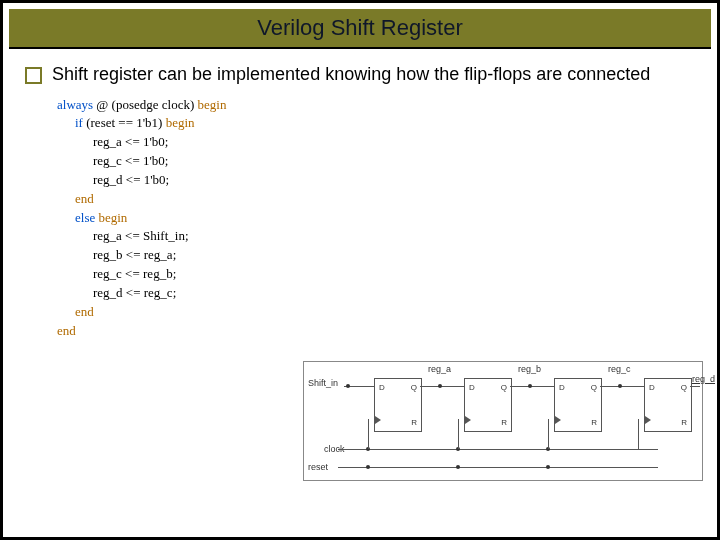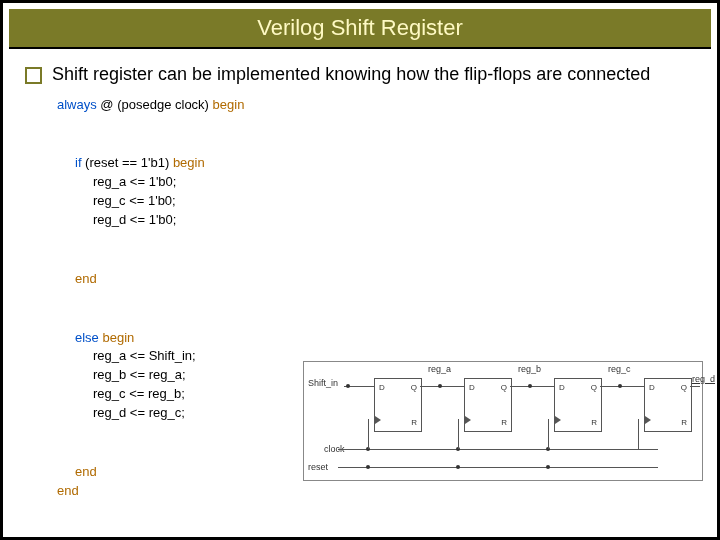--- a/index.html
+++ b/index.html
@@ -25,21 +25,21 @@
     margin: 6px 6px 0 6px;
     height: 38px;
     display: flex;
     align-items: center;
     justify-content: center;
   }
   .title-bar h1 {
     margin: 0;
     font-size: 22px;
     font-weight: normal;
-    color: #fef9c3;
+    color: #0f172a;
     font-family: Arial, sans-serif;
   }
   .content {
     padding: 14px 20px 0 22px;
   }
   .bullet-row {
     display: flex;
     align-items: flex-start;
     gap: 10px;
     margin-bottom: 10px;
@@ -51,28 +51,28 @@
     margin-top: 4px;
     flex: 0 0 auto;
   }
   .bullet-text {
     font-size: 18px;
     color: #000;
     line-height: 1.25;
   }
   .code-block {
     margin: 4px 0 0 32px;
-    font-family: Liberation Sans, sans-serif;
+    font-family: Liberation Serif, serif;
     font-size: 13px;
     line-height: 1.45;
     color: #000;
   }
   .kw1 { color: #0050c8; } 
   .kw2 { color: #b06a00; } 
-  .ind1 { padding-left: 18px; display: inline-block; margin-top: 40px; }
+  .ind1 { padding-left: 18px; display: inline-block; }
   .ind2 { padding-left: 36px; display: inline-block; }
   .diagram {
     position: absolute;
     right: 14px;
     bottom: 56px;
     width: 398px;
     height: 118px;
     border: 1px solid #888;
     background: #fff;
     font-family: Arial, sans-serif;

